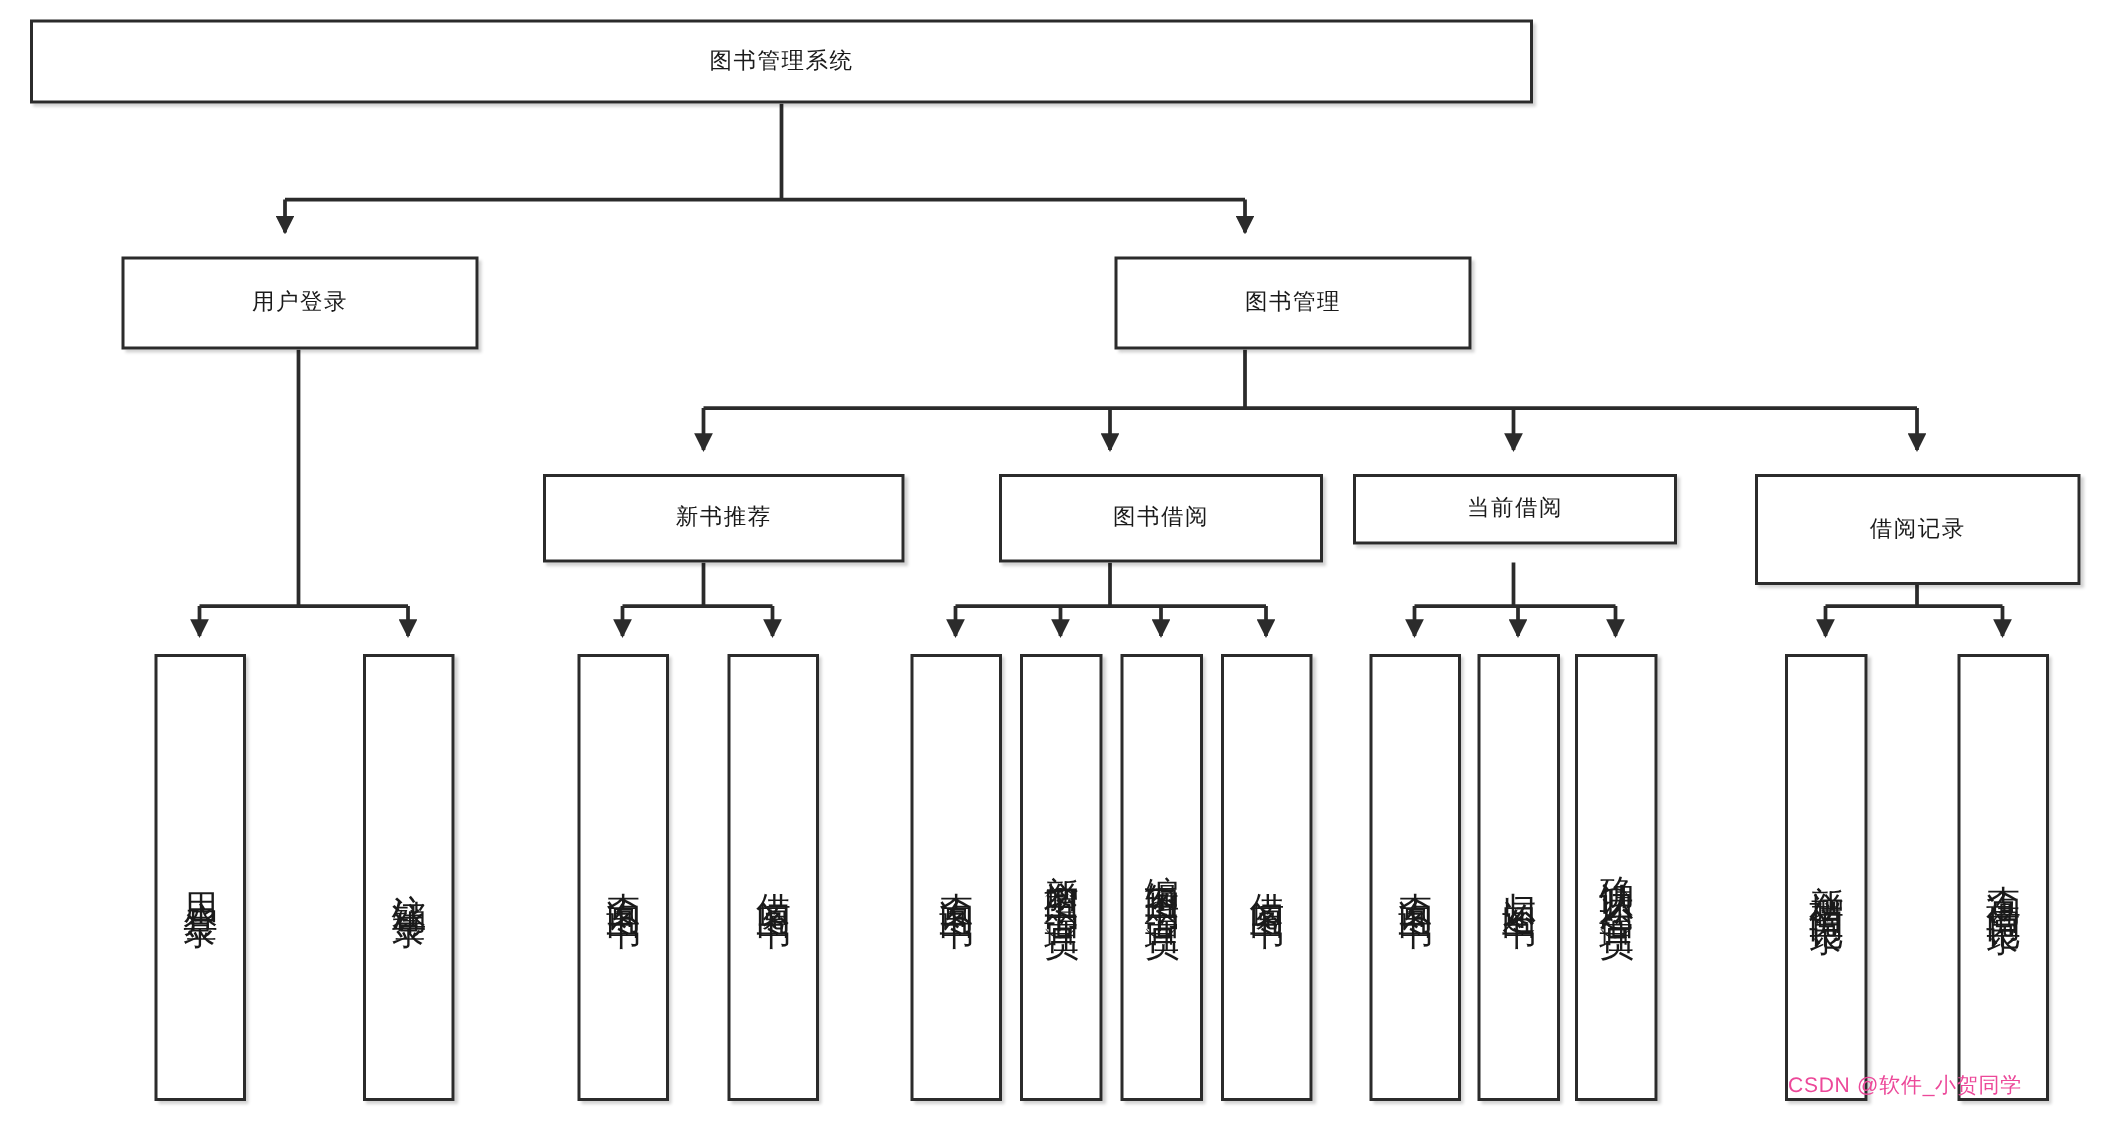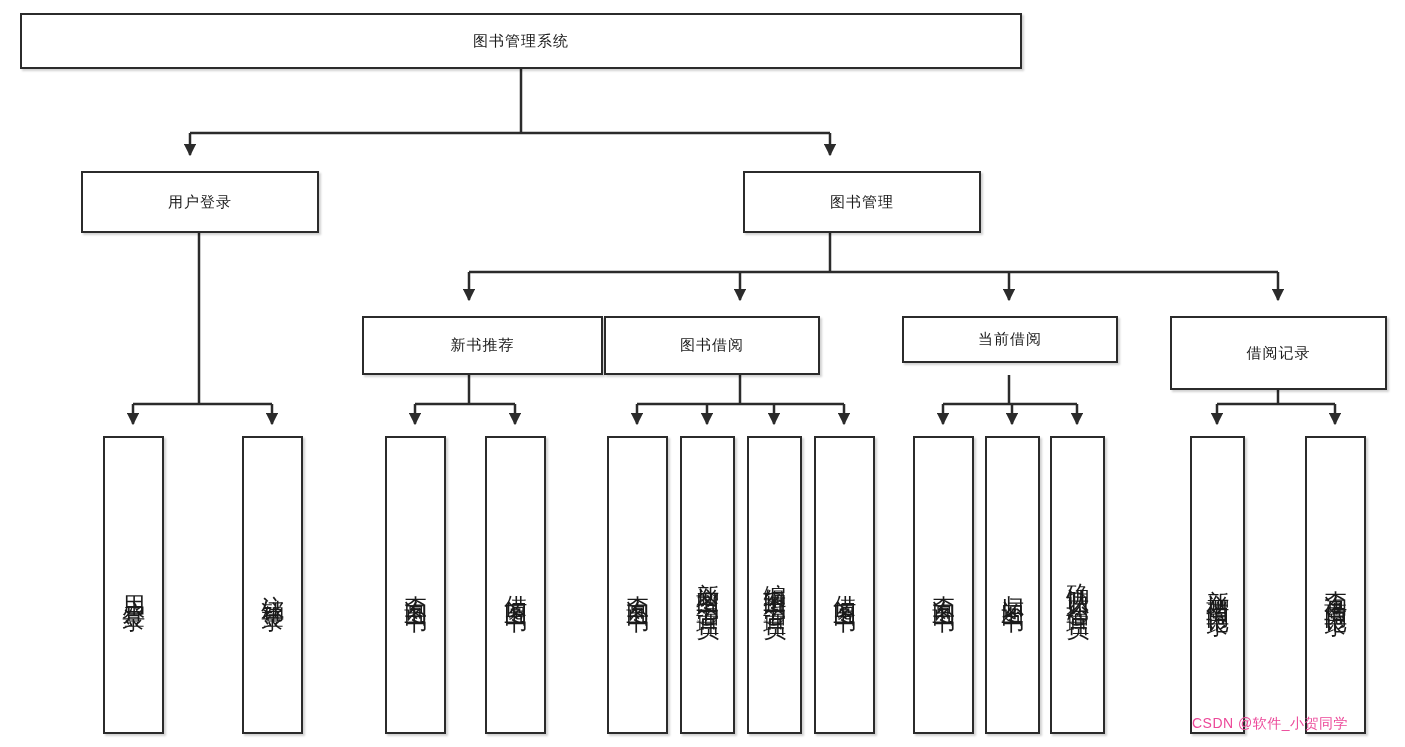--- a/index.html
+++ b/index.html
@@ -125,21 +125,21 @@
   <div class="node" style="left:81px; top:171px; width:238px; height:62px;">
     <span class="node-label">用户登录</span>
   </div>
   <div class="node" style="left:711px; top:171px; width:238px; height:62px;margin-left:32px;">
     <span class="node-label">图书管理</span>
   </div>
 
   <div class="node" style="left:362px; top:316px; width:241px; height:59px;">
     <span class="node-label">新书推荐</span>
   </div>
-  <div class="node" style="left:604px; top:316px; width:216px; height:59px;">
+  <div class="node" style="left:666px; top:316px; width:216px; height:59px;">
     <span class="node-label">图书借阅</span>
   </div>
   <div class="node" style="left:902px; top:316px; width:216px; height:47px;">
     <span class="node-label">当前借阅</span>
   </div>
   <div class="node" style="left:1170px; top:316px; width:217px; height:74px;">
     <span class="node-label">借阅记录</span>
   </div>
 
   <div class="node leaf" style="left:103px; top:436px; width:61px; height:298px;">

